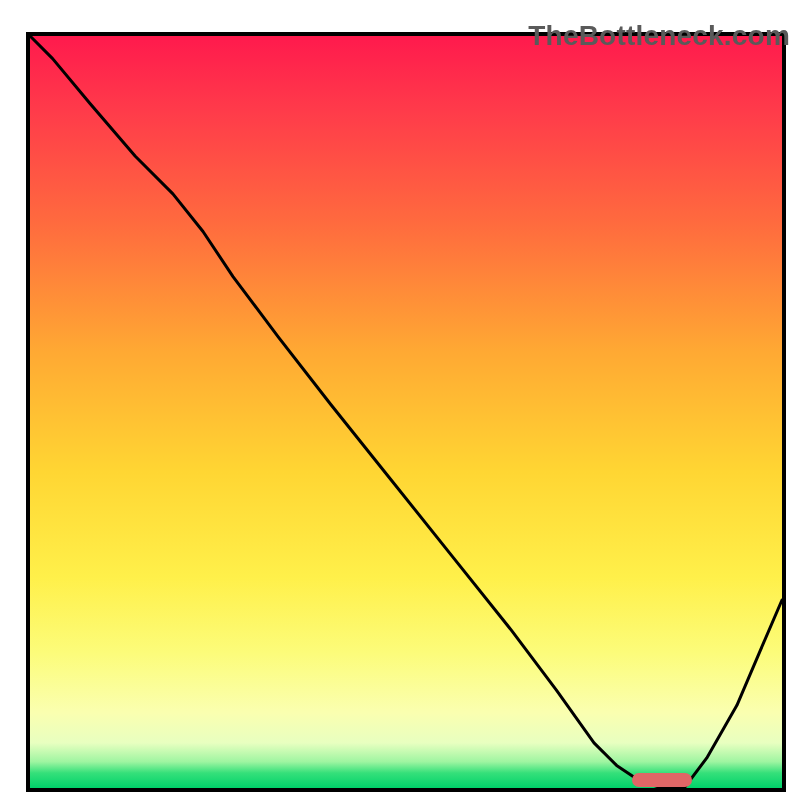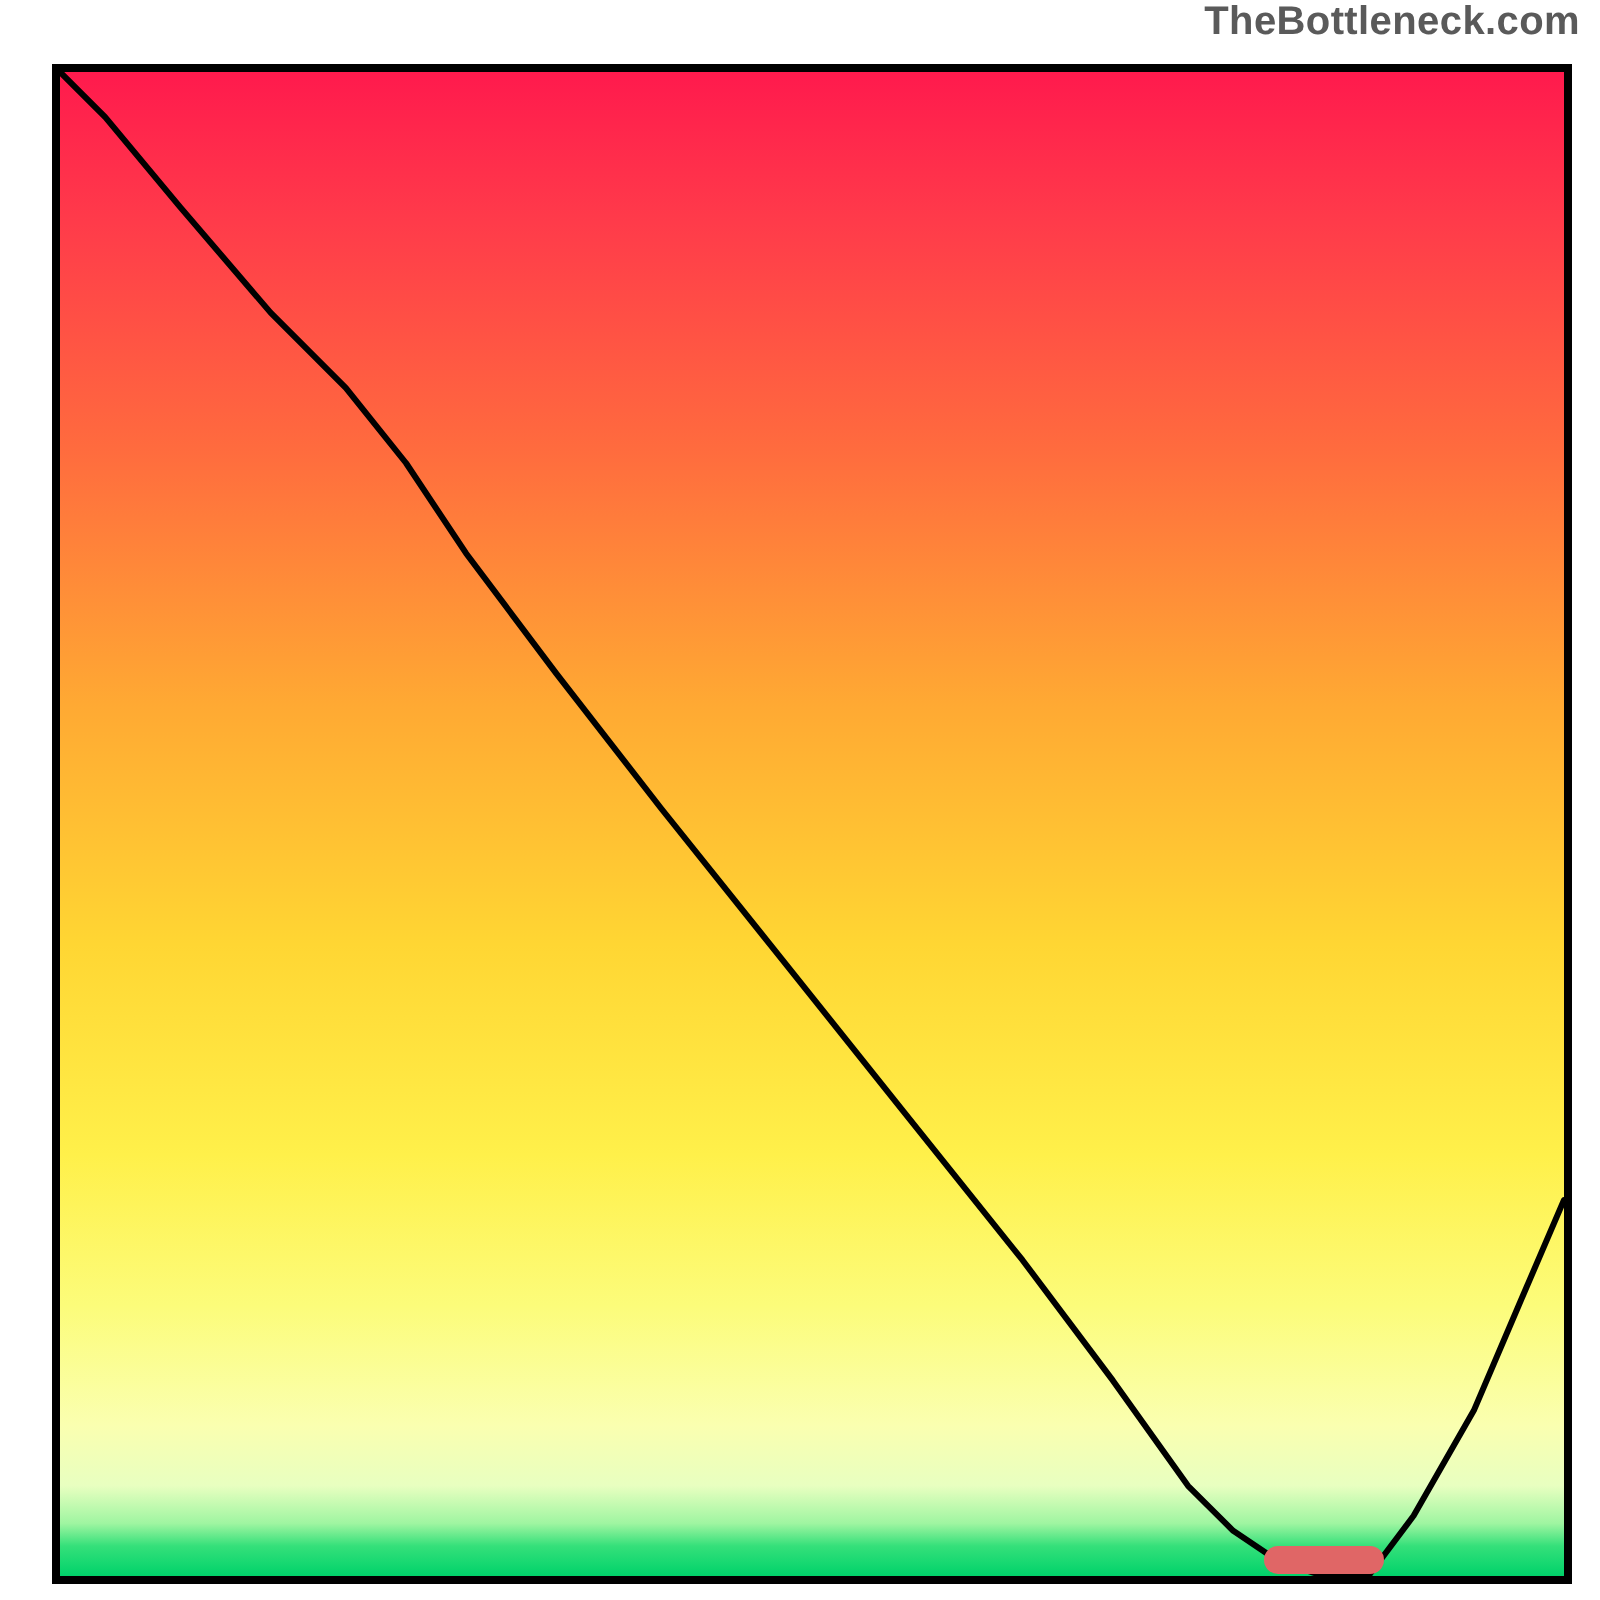--- a/index.html
+++ b/index.html
@@ -11,23 +11,23 @@
     background: #fff;
     font-family: Arial, Helvetica, sans-serif;
   }
   .container {
     position: relative;
     width: 800px;
     height: 800px;
   }
   .watermark {
     position: absolute;
-    top: 0;
+    top: 20px;
     right: 10px;
-    font-size: 20px;
+    font-size: 28px;
     font-weight: 600;
     color: #5a5a5a;
     letter-spacing: 0.2px;
     z-index: 10;
   }
   .plot {
     position: absolute;
     left: 26px;
     top: 32px;
     width: 752px;

